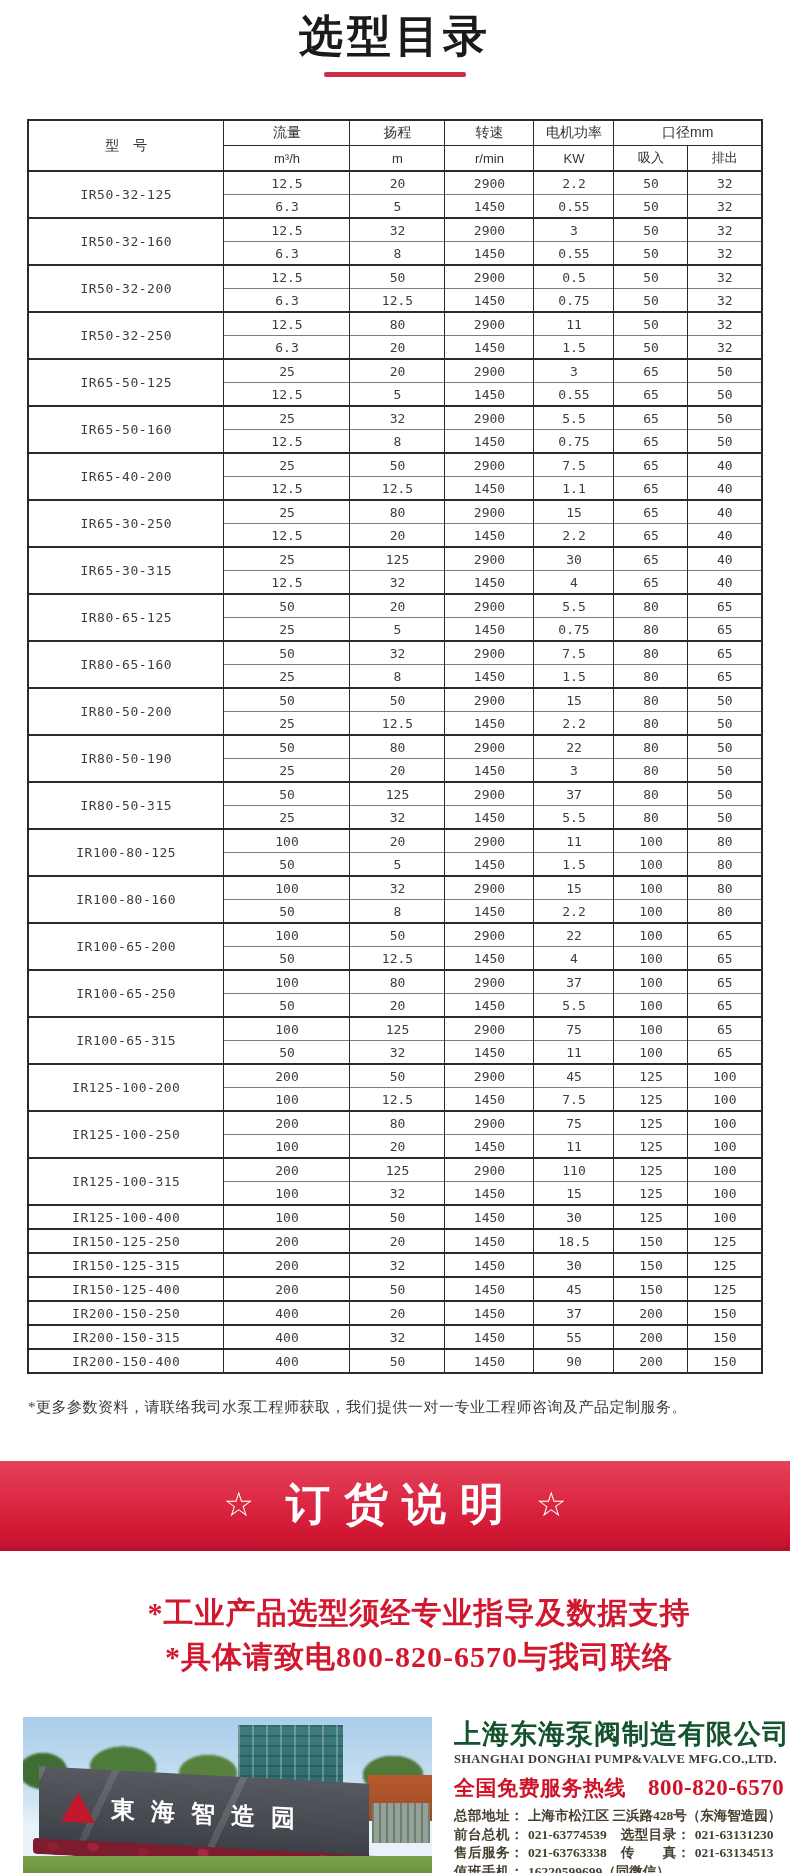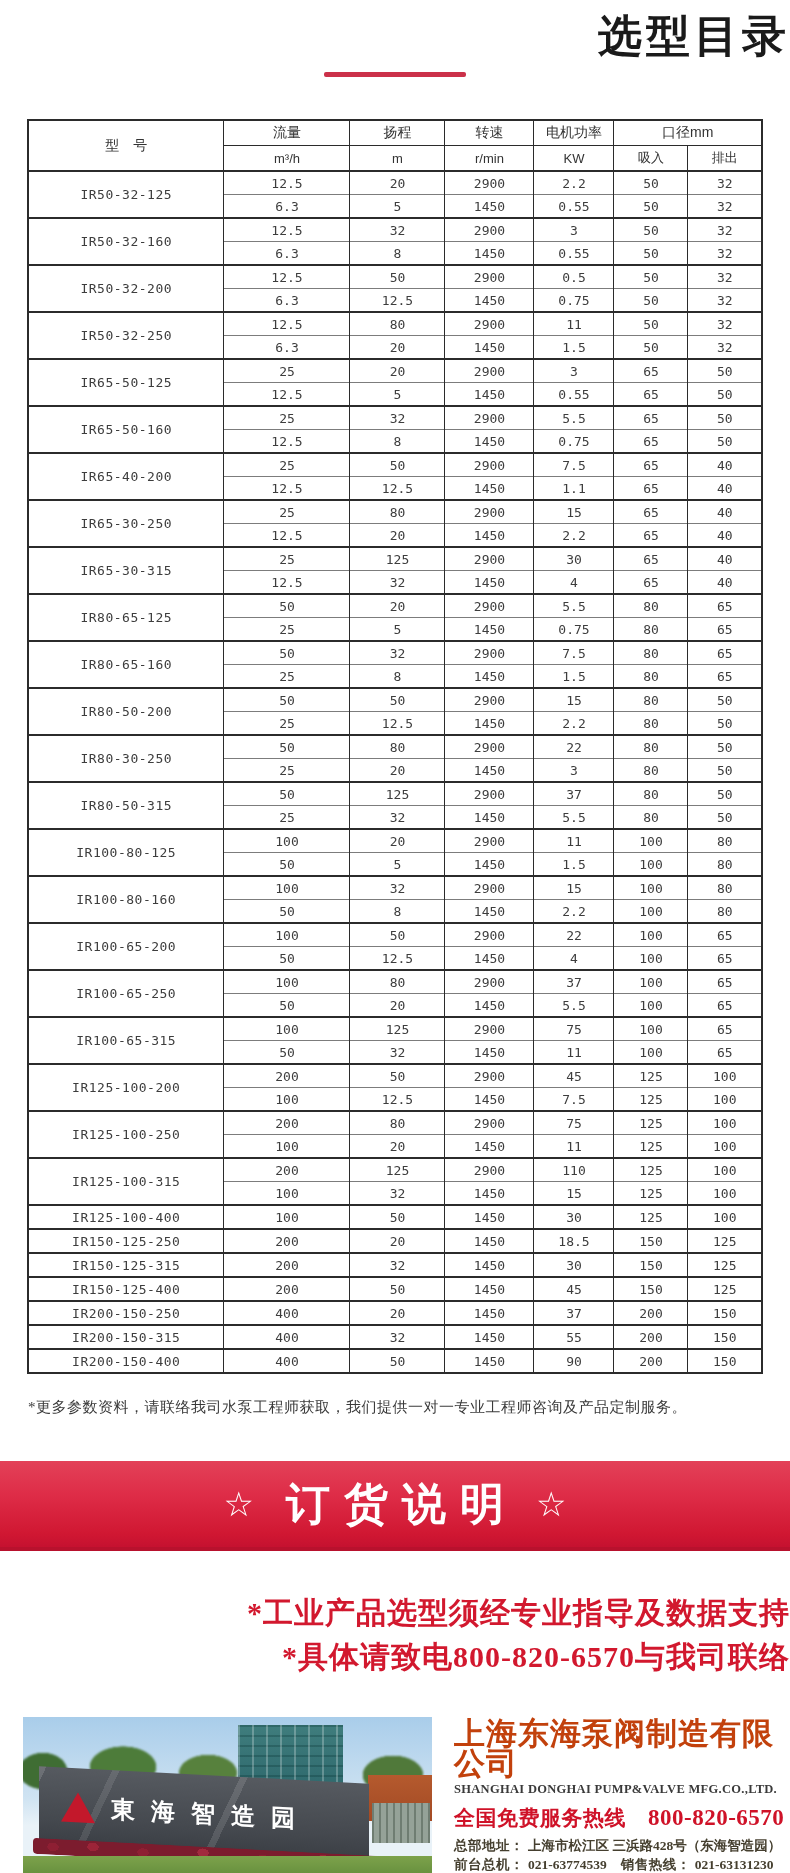--- a/index.html
+++ b/index.html
@@ -3,21 +3,21 @@
 <meta charset="utf-8">
 <style>
   html,body{margin:0;padding:0;}
   body{
     width:790px; min-height:1873px; background:#ffffff;
     font-family:"Liberation Sans", sans-serif; color:#333;
     position:relative;
   }
   
   .page-title{
-    margin:10px 0 0; text-align:right;
+    margin:10px 0 0; text-align:center;
     font-size:44px; line-height:52px; font-weight:bold;
     letter-spacing:4px; color:#1a1a1a;
   }
   .title-underline{
     width:142px; height:5px; background:#cb3049; border-radius:2px;
     margin:10px auto 0;
   }
   
   table.spec{
     border-collapse:collapse; table-layout:fixed;
@@ -50,21 +50,21 @@
     border-bottom:4px solid #b8112d;
     display:flex; align-items:center; justify-content:center;
     color:#ffffff;
   }
   .band .star{ font-size:34px; margin:0 18px; line-height:1; }
   .band .band-title{
     font-size:44px; font-weight:bold; letter-spacing:14px; text-indent:14px;
     line-height:1;
   }
   
-  .notes{ padding-top:40px; text-align:right;margin-left:48px; }
+  .notes{ padding-top:40px; text-align:center;margin-left:48px; }
   .note-line{
     font-family:"Liberation Serif", serif;
     font-size:30px; font-weight:bold; color:#d2182e;
     line-height:44px; letter-spacing:1px;
   }
   
   .company{
     margin-top:38px; display:flex; align-items:flex-start;
     padding:0 0 0 23px;
   }
@@ -130,22 +130,22 @@
       #7c1c2e;
     border-radius:4px;
   }
   .ph-lawn{
     position:absolute; left:0; bottom:0; width:100%; height:42px;
     background:linear-gradient(180deg,#7da24b,#5f8a3a 60%,#557f34);
   }
   
   .info{ margin-left:22px; padding-top:2px; }
   .name-cn{
-    margin:0; font-size:31px; line-height:30px; font-weight:bold;
-    color:#c2410c; letter-spacing:1px;
+    margin:0; font-size:27px; line-height:30px; font-weight:bold;
+    color:#14532d; letter-spacing:1px;
   }
   .name-en{
     font-family:"Liberation Serif", serif; font-weight:bold;
     font-size:12.5px; color:#3a3a3a; margin-top:3px; letter-spacing:0.3px;
   }
   .hotline{
     margin-top:7px; font-weight:bold; color:#cf1228;
     font-size:21px; letter-spacing:0.5px;
   }
   .hotline .hot-num{ font-family:"Liberation Serif", serif; margin-left:22px; font-size:23px; }
@@ -391,21 +391,21 @@
       </tr>
       <tr class="group-cont">
         <td>25</td>
         <td>12.5</td>
         <td>1450</td>
         <td>2.2</td>
         <td>80</td>
         <td>50</td>
       </tr>
       <tr class="group-start">
-        <td rowspan="2" class="model-cell">IR80-30-250</td>
+        <td rowspan="2" class="model-cell">IR80-50-190</td>
         <td>50</td>
         <td>80</td>
         <td>2900</td>
         <td>22</td>
         <td>80</td>
         <td>50</td>
       </tr>
       <tr class="group-cont">
         <td>25</td>
         <td>20</td>
@@ -660,18 +660,18 @@
     <div class="ph-lawn"></div>
   </div>
   <div class="info">
     <h2 class="name-cn">上海东海泵阀制造有限公司</h2>
     <div class="name-en">SHANGHAI DONGHAI PUMP&amp;VALVE MFG.CO.,LTD.</div>
     <div class="hotline">
       <span>全国免费服务热线</span><span class="hot-num">800-820-6570</span>
     </div>
     <div class="contact-lines">
         <div class="contact-line"><span class="c-label">总部地址：</span><span class="c-value">上海市松江区 三浜路428号（东海智造园）</span></div>
-        <div class="contact-line"><span class="c-label">前台总机：</span><span class="c-value">021-63774539</span><span class="c-label c2">销售热线：</span><span class="c-value">021-63131230</span></div>
+        <div class="contact-line"><span class="c-label">前台总机：</span><span class="c-value">021-63774539</span><span class="c-label c2">选型目录：</span><span class="c-value">021-63131230</span></div>
         <div class="contact-line"><span class="c-label">售后服务：</span><span class="c-value">021-63763338</span><span class="c-label c2">传　　真：</span><span class="c-value">021-63134513</span></div>
         <div class="contact-line"><span class="c-label">值班手机：</span><span class="c-value">16220599699（同微信）</span></div>
       </div>
   </div>
 </div>
 
 </body></html>

